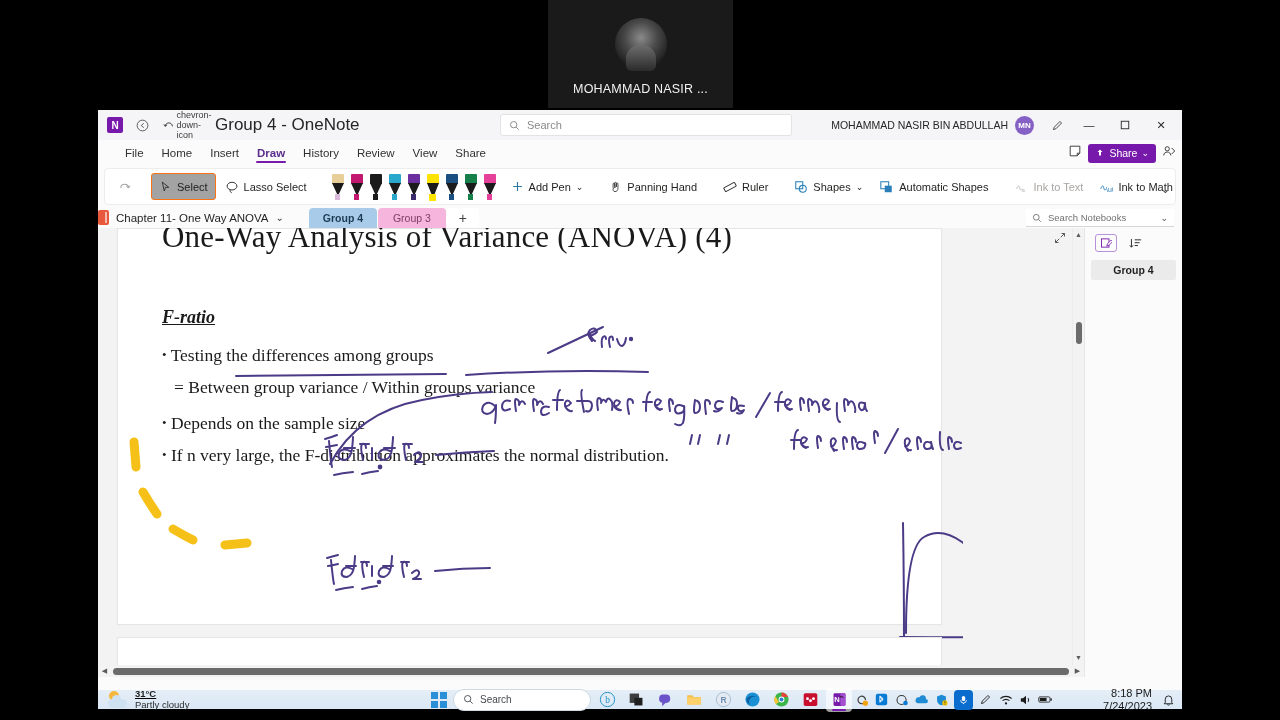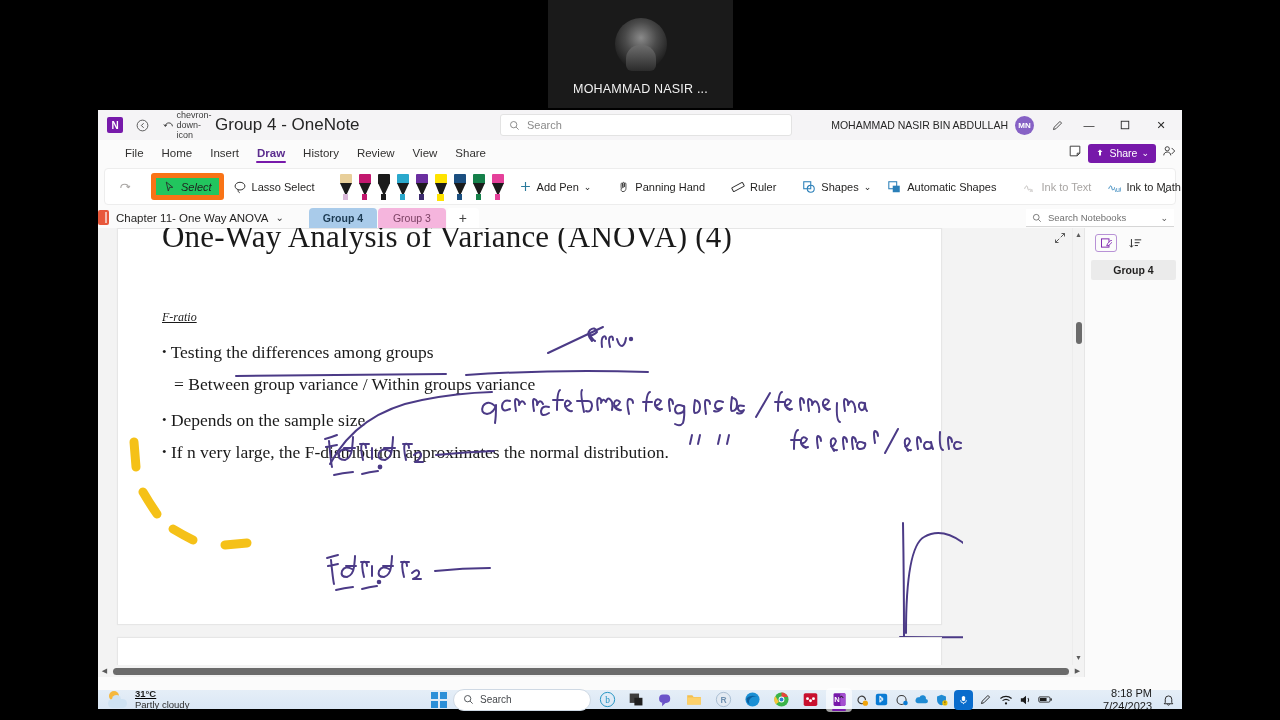--- a/index.html
+++ b/index.html
@@ -99,21 +99,21 @@
   #draw-ribbon {
     position: relative; height: 37px; margin: 2px 6px 0;
     background: #fff; border: 1px solid #ededed; border-radius: 4px;
     display: flex; align-items: center; padding: 0 6px; gap: 2px;
   }
   .rb-item {
     display: flex; align-items: center; gap: 5px; height: 27px;
     padding: 0 7px; font-size: 11px; color: #201f1e; border-radius: 3px;
     white-space: nowrap;
   }
-  .rb-item.boxed { border: 5px solid #f97316; background: #22c55e; font-style: italic; }
+  .rb-item.boxed { border: 1px solid #f97316; background: #a3a3a3; }
   .rb-item.disabled { color: #a8a5a3; }
   .rb-sep { width: 1px; height: 22px; background: #e3e1df; margin: 0 4px; }
   .pens { display: flex; align-items: flex-start; gap: 3px; padding: 0 4px; }
   .pen { width: 16px; height: 30px; position: relative; }
   .pen .tip {
     position: absolute; left: 2px; top: 11px; width: 12px; height: 0;
     border-left: 6px solid transparent; border-right: 6px solid transparent;
     border-top: 13px solid #1b1b1b;
   }
   .pen .cap {
@@ -172,21 +172,21 @@
   #note-page-1 { top: 0; width: 825px; height: 397px; }
   #note-page-2 { top: 409px; width: 825px; height: 36px; }
 
   
   #slide {
     position: absolute; left: 44px; top: -10px; width: 700px;
     font-family: "Liberation Serif", serif; color: #1a1a1a;
   }
   #slide-title { font-size: 31px; letter-spacing: .2px; white-space: nowrap; }
   #slide-h1, #slide-h2 {
-    font-size: 12px; font-weight: normal; font-style: italic;
+    font-size: 18px; font-weight: bold; font-style: italic;
     text-decoration: underline; display: inline-block;
   }
   .slide-bullet { font-size: 17.5px; }
   .slide-sub { font-size: 17.5px; }
 
   
   #ink { position: absolute; left: 0; top: 0; width: 845px; height: 449px;
          pointer-events: none; }
 
   

